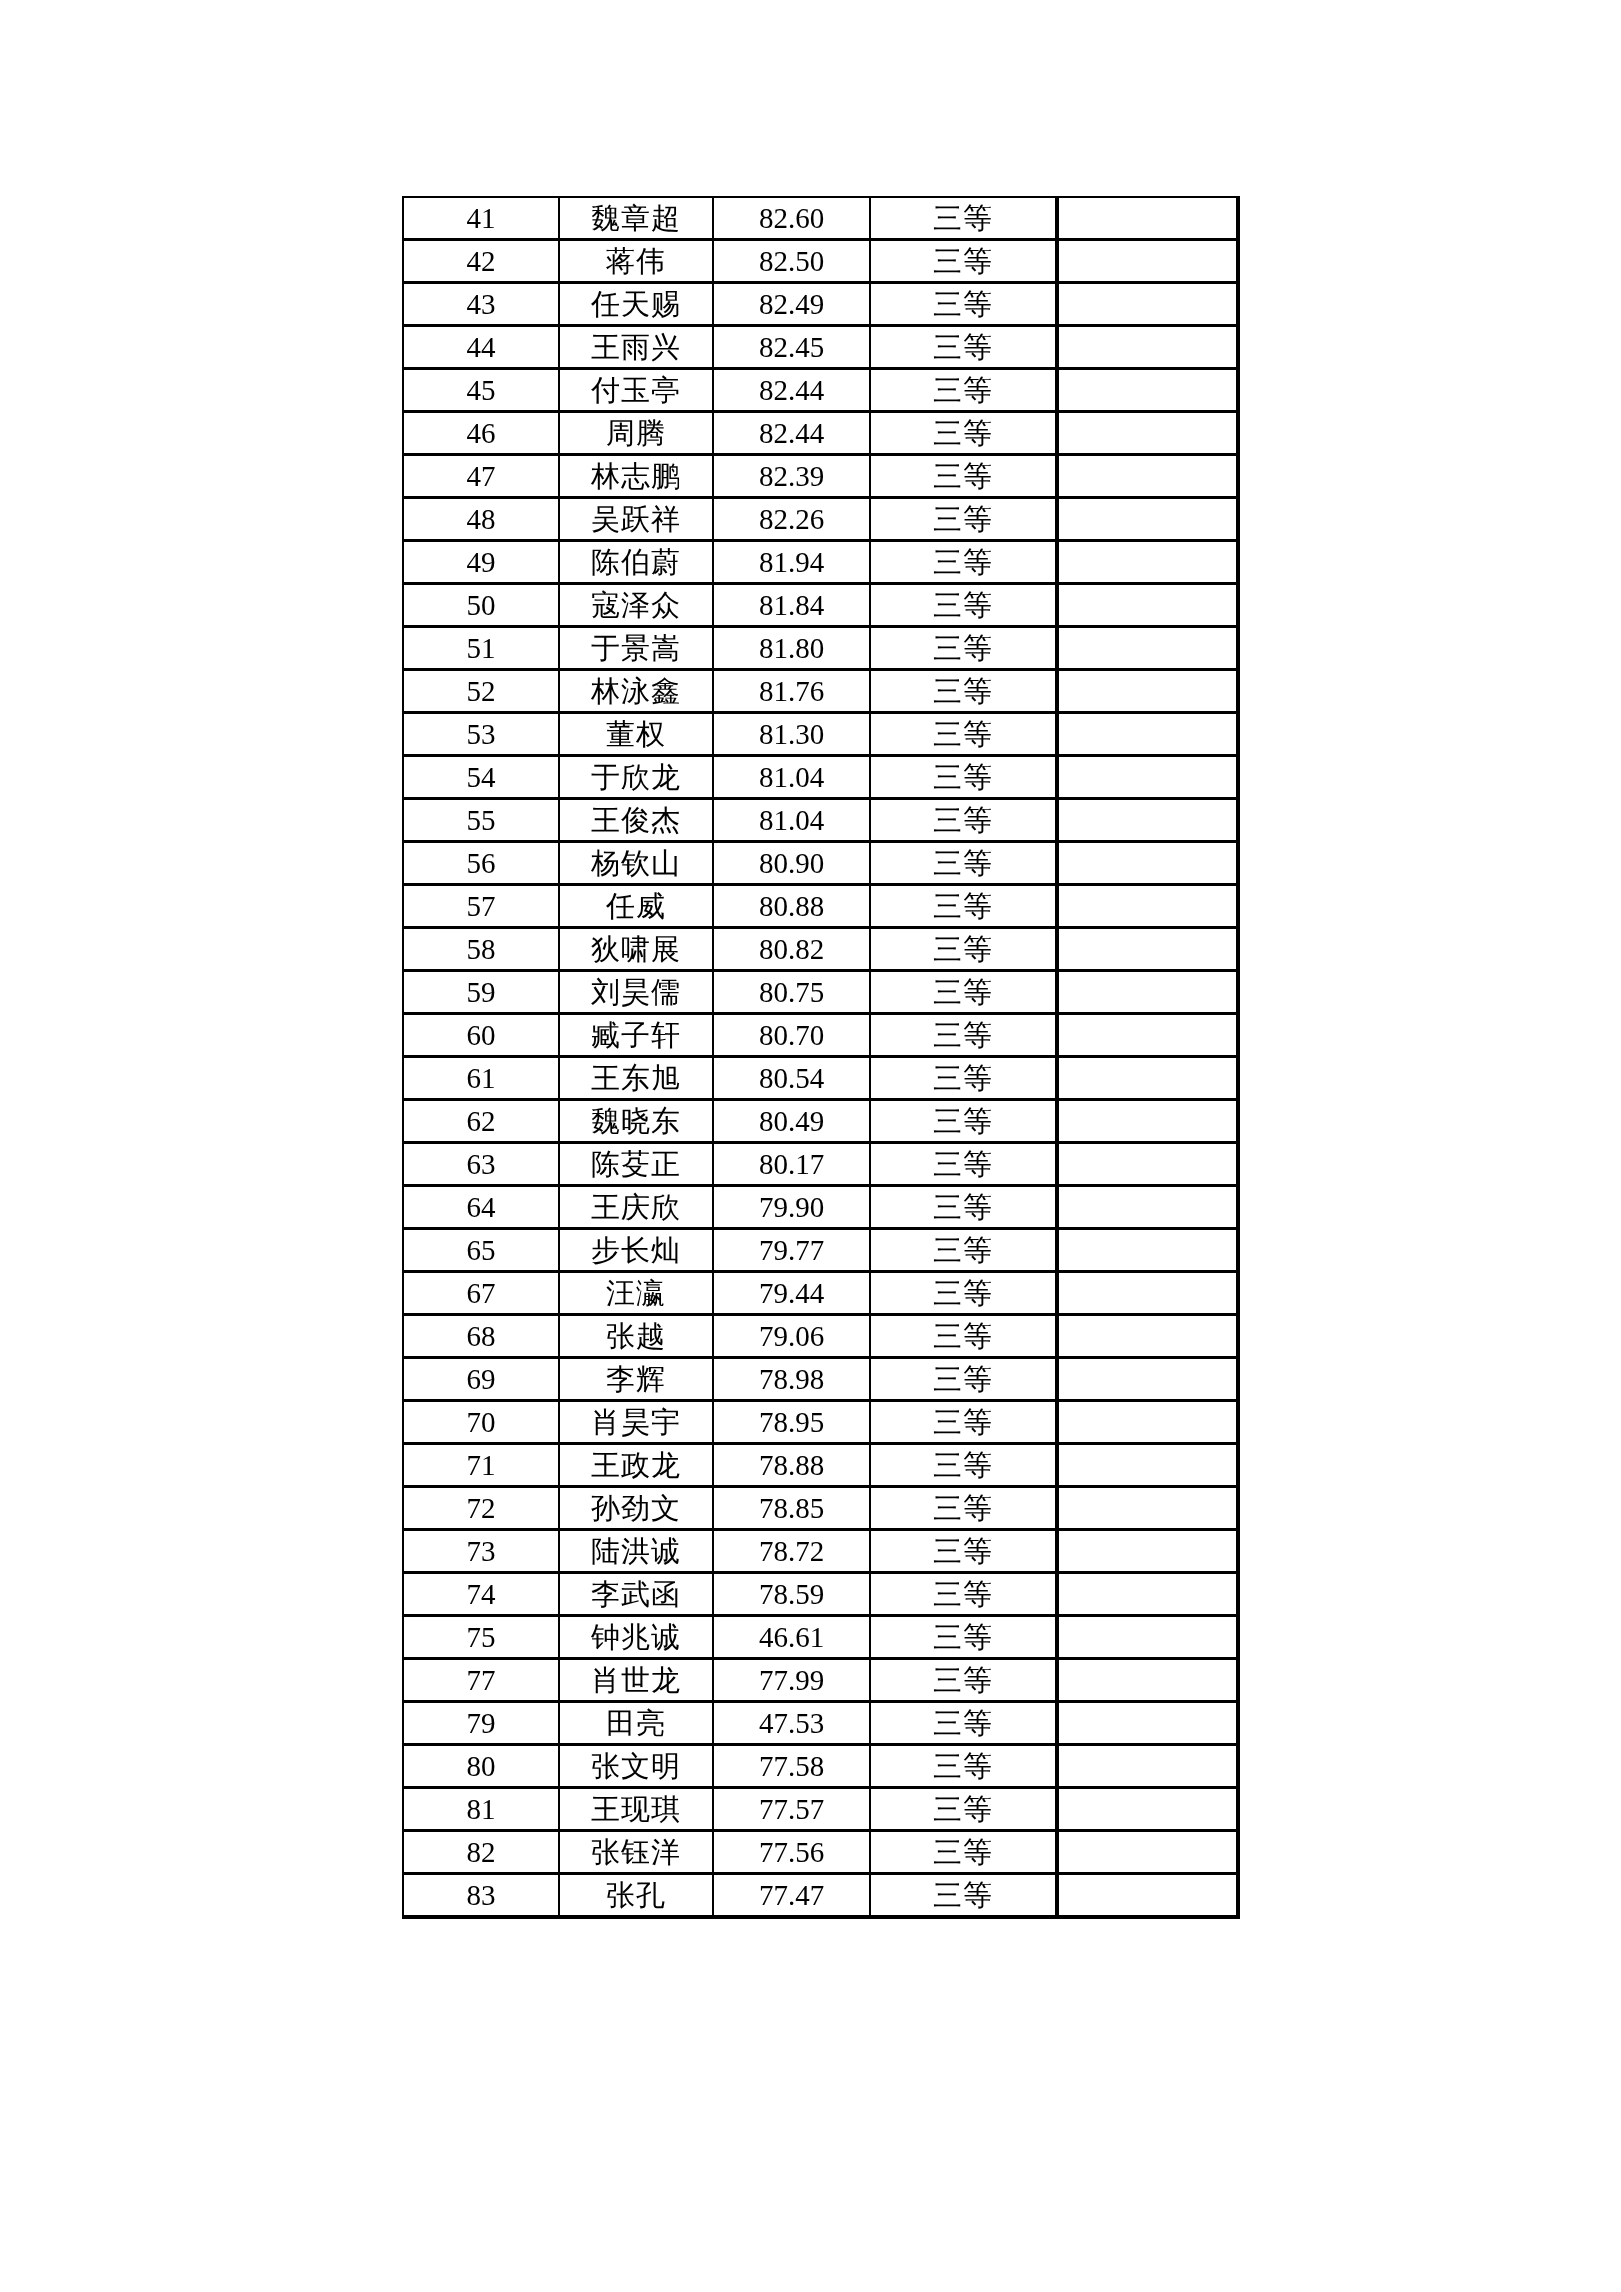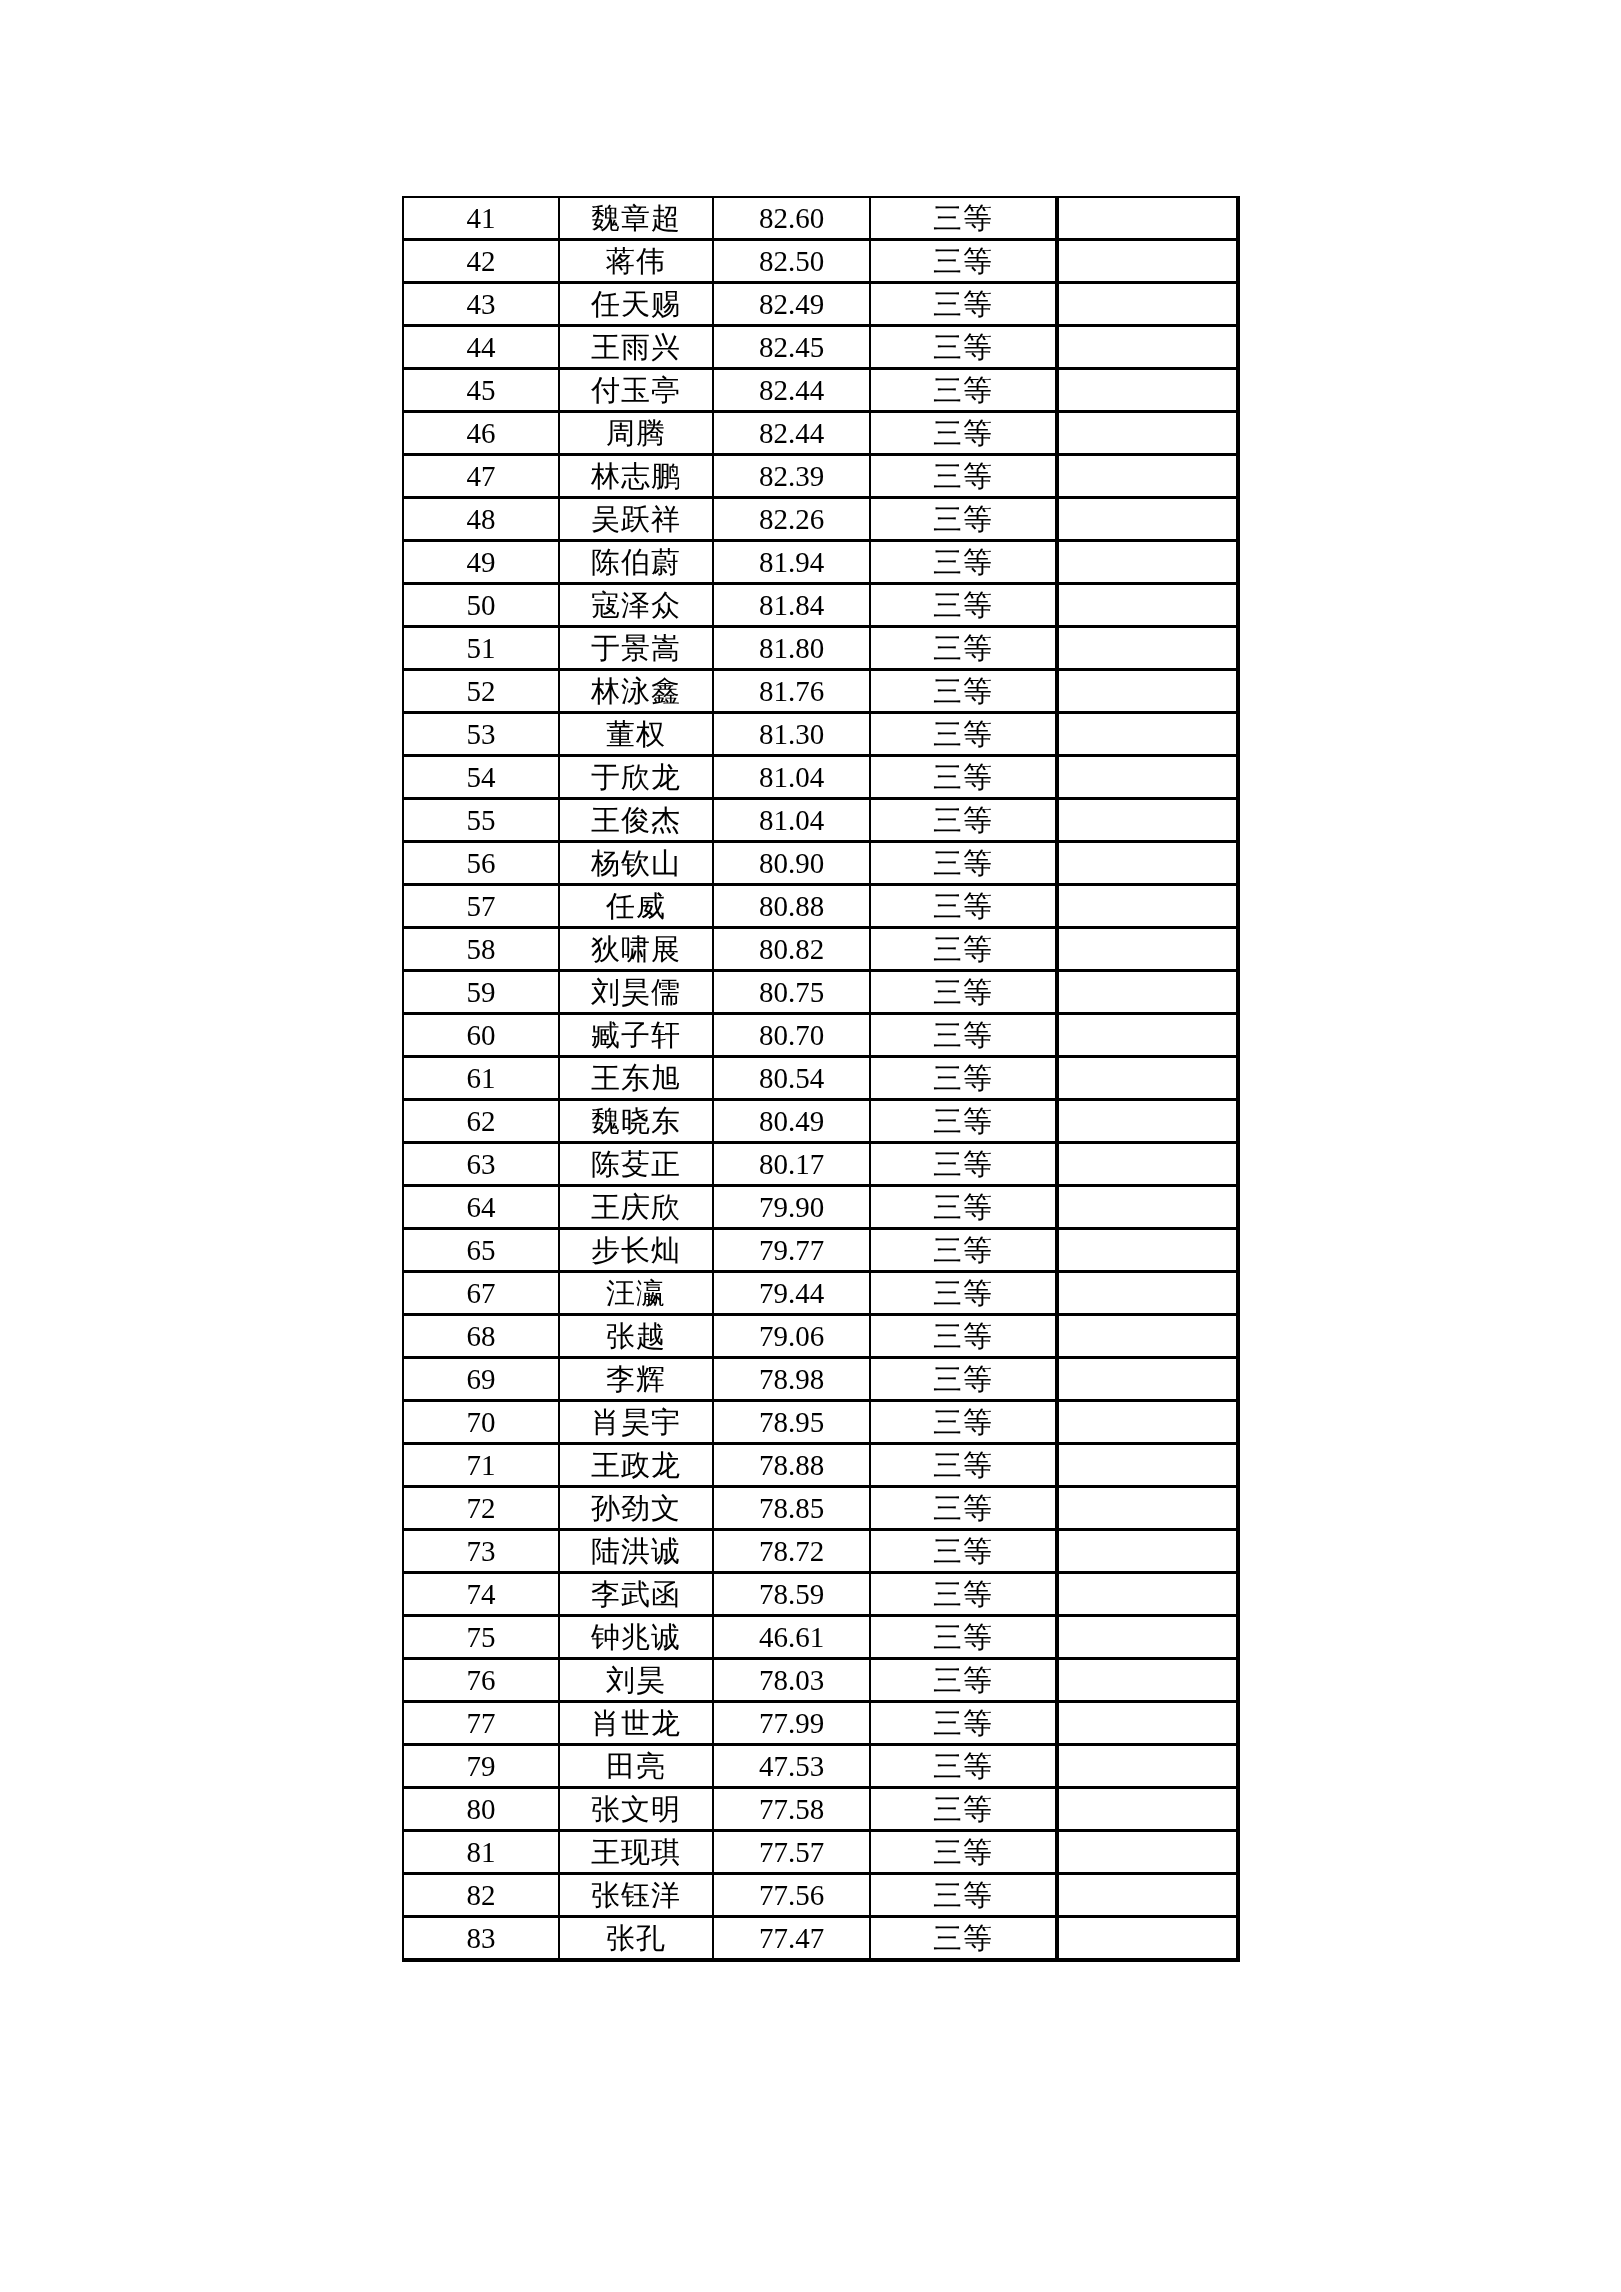--- a/index.html
+++ b/index.html
@@ -292,27 +292,20 @@
     <td class="c-blank"></td>
   </tr>
         <tr>
     <td class="c-rank">75</td>
     <td class="c-name">钟兆诚</td>
     <td class="c-score">46.61</td>
     <td class="c-grade">三等</td>
     <td class="c-blank"></td>
   </tr>
         <tr>
-    <td class="c-rank">76</td>
-    <td class="c-name">刘昊</td>
-    <td class="c-score">78.03</td>
-    <td class="c-grade">三等</td>
-    <td class="c-blank"></td>
-  </tr>
-        <tr>
     <td class="c-rank">77</td>
     <td class="c-name">肖世龙</td>
     <td class="c-score">77.99</td>
     <td class="c-grade">三等</td>
     <td class="c-blank"></td>
   </tr>
         <tr>
     <td class="c-rank">79</td>
     <td class="c-name">田亮</td>
     <td class="c-score">47.53</td>

